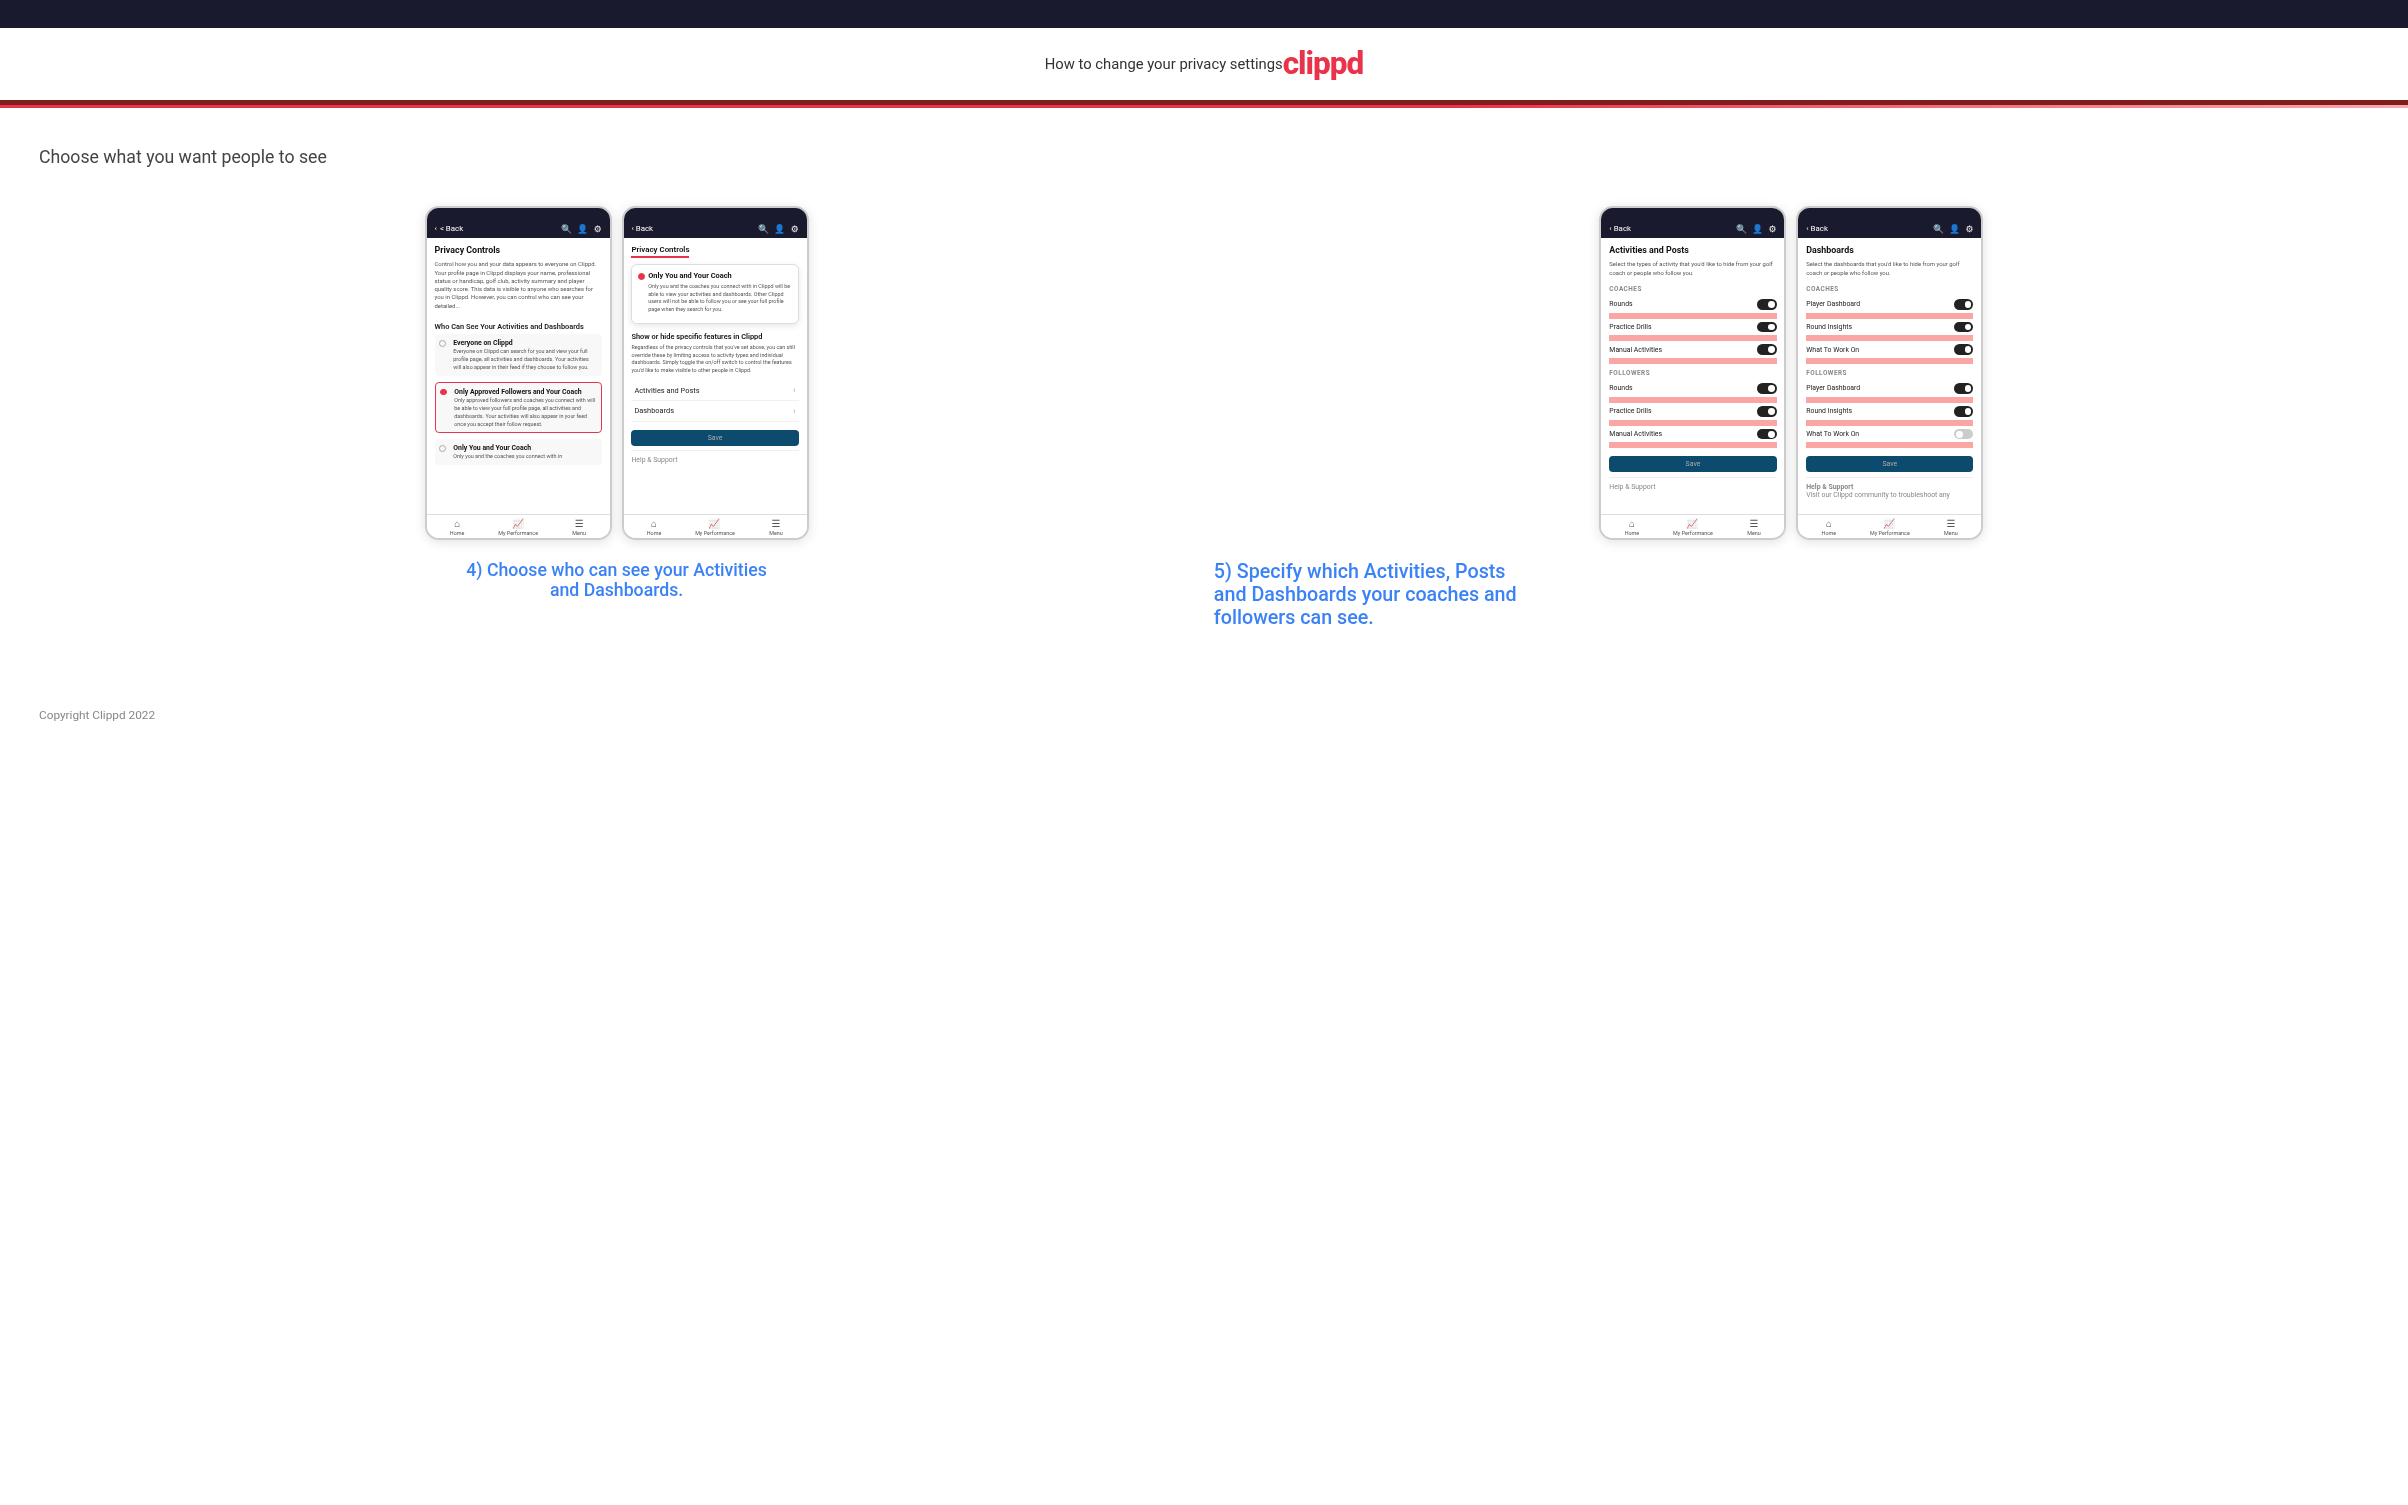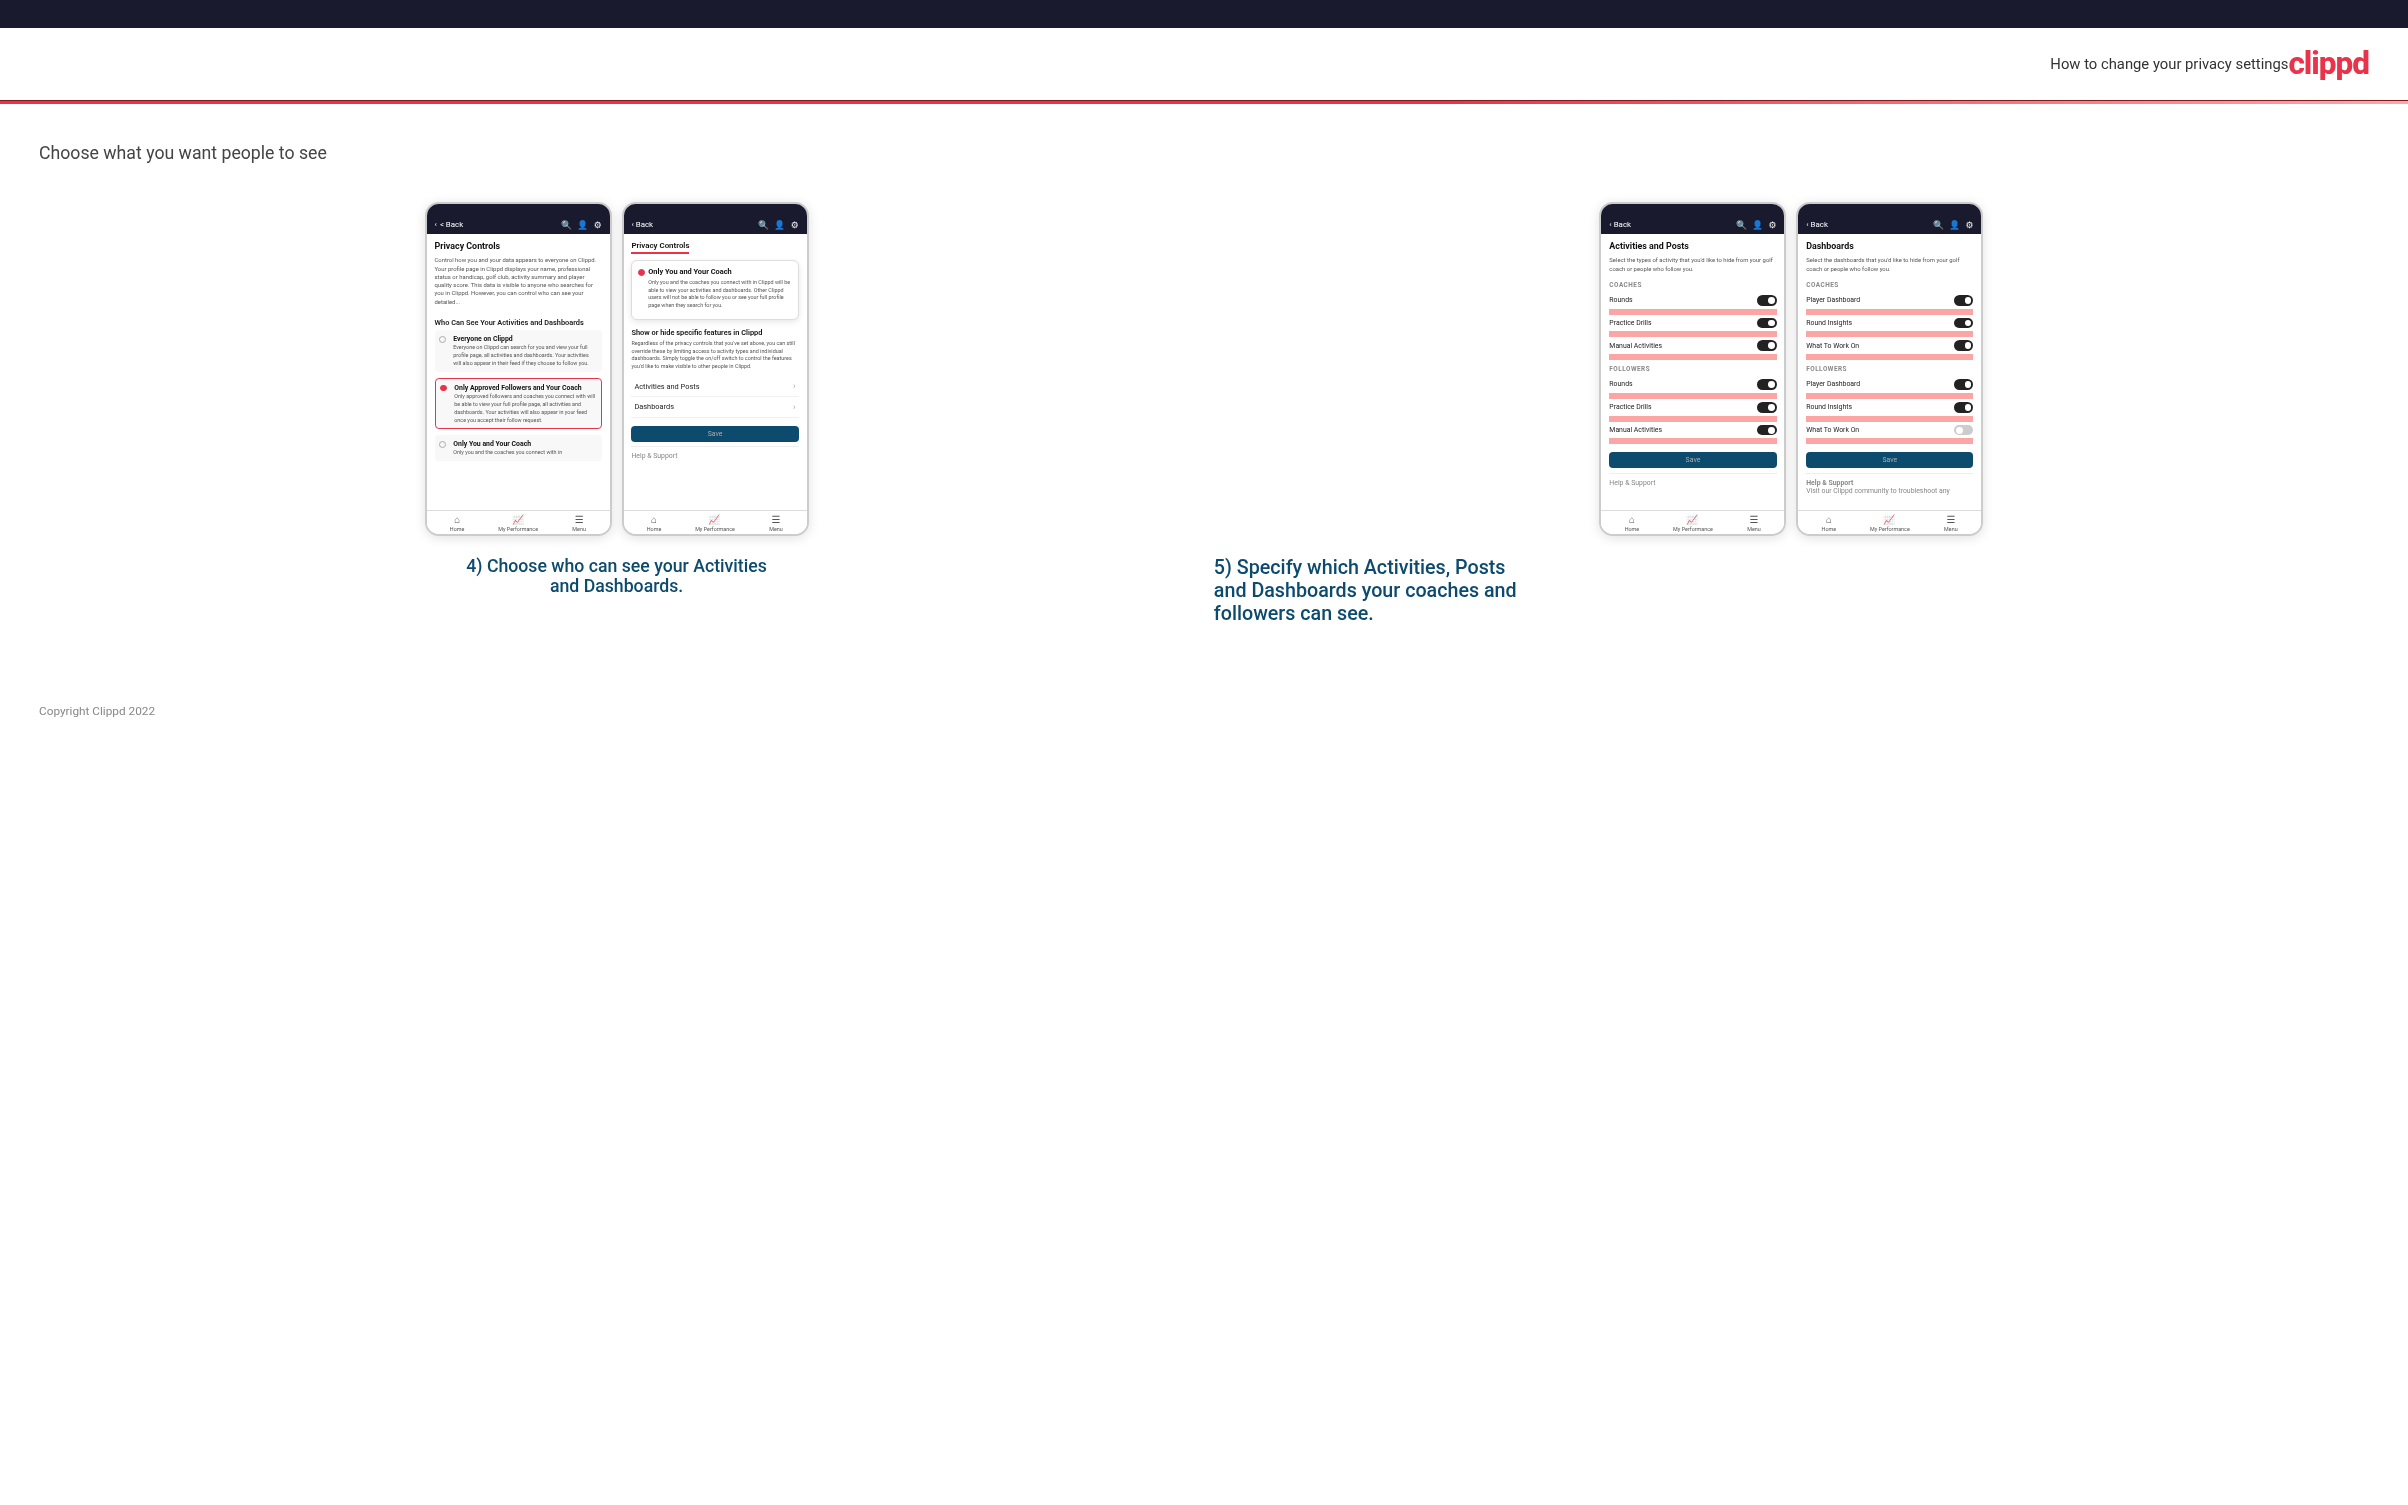--- a/index.html
+++ b/index.html
@@ -11,23 +11,23 @@
     
     .top-bar {
       background: #1a1a2e;
       height: 27.6px;
       width: 100%;
     }
     
     .header {
       display: flex;
       align-items: center;
-      justify-content: flex-end;
+      justify-content: center;
       padding: 17.7px 39px;
-      border-bottom: 1px solid #7f1d1d;
+      border-bottom: 5px solid #7f1d1d;
     }
     .header-title {
       font-size: 14.8px;
       color: #333;
     }
     .logo {
       font-size: 31.5px;
       font-weight: 800;
       color: #e8334a;
       letter-spacing: -1px;
@@ -55,21 +55,21 @@
     }
     .screenshot-group {
       display: flex;
       flex-direction: column;
       align-items: center;
       flex: 1;
     }
     .caption {
       font-size: 17.7px;
       font-weight: 500;
-      color: #0c4a6e;
+      color: #3b82f6;
       text-align: center;
       margin-top: 19.7px;
       max-width: 315px;
     }
     .caption-left {
       text-align: left;
     }
     
     .phone-mockup {
       width: 187px;

